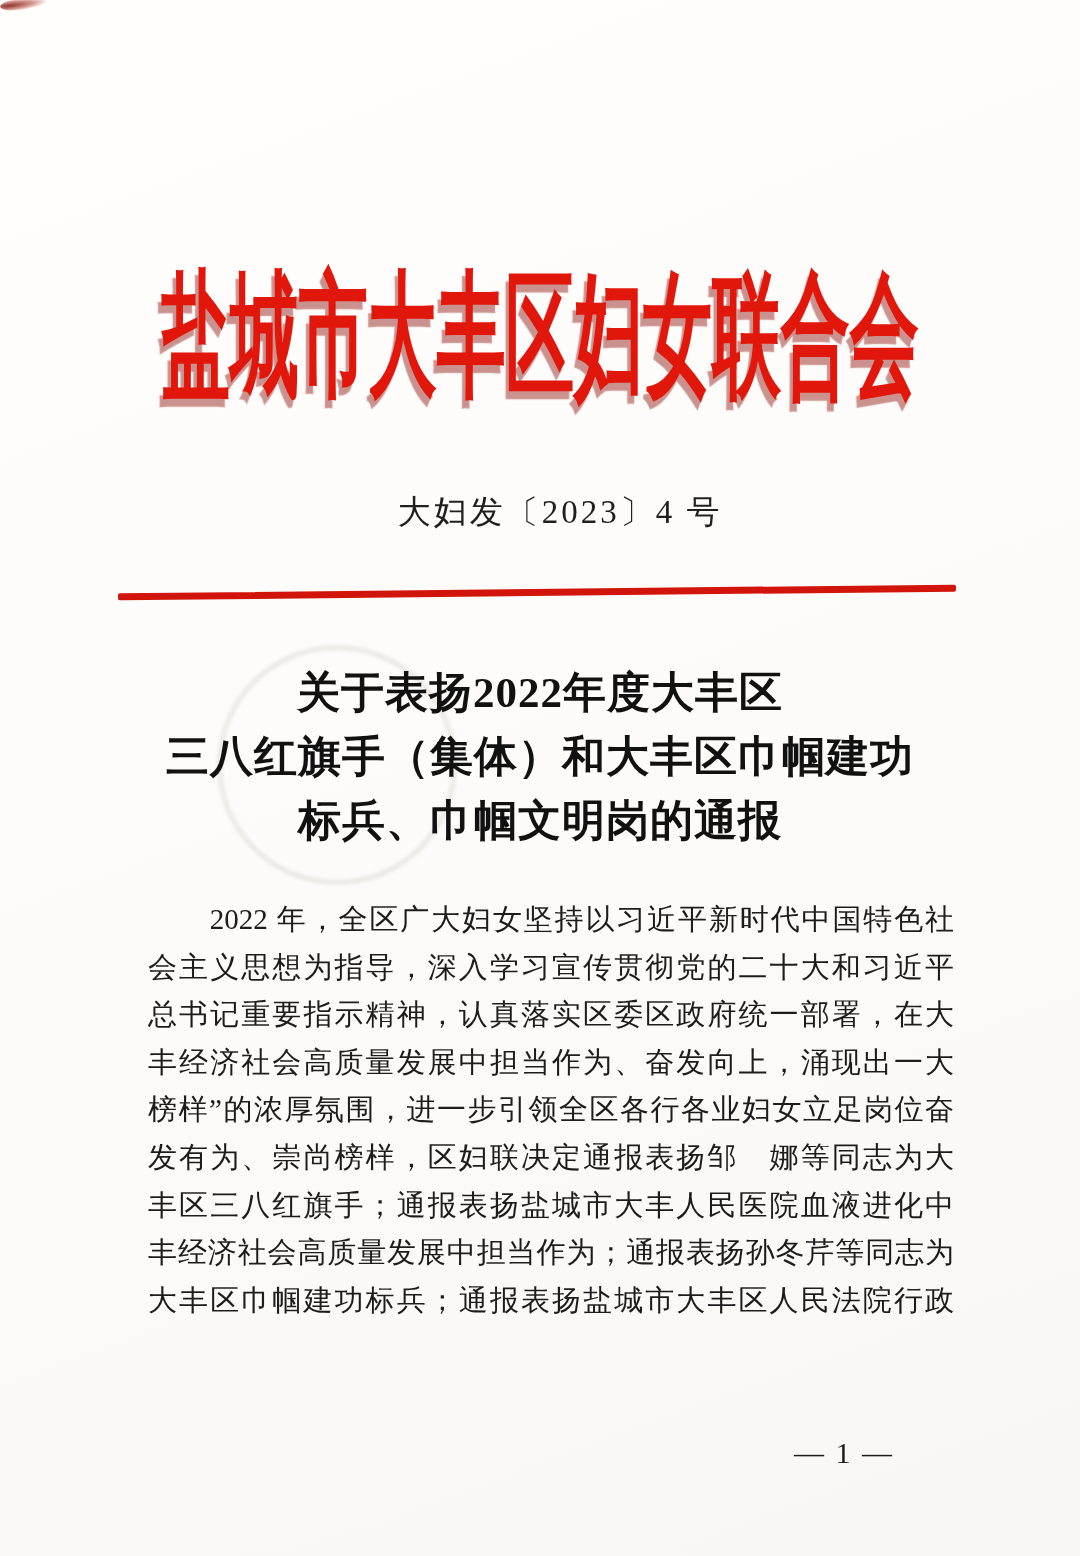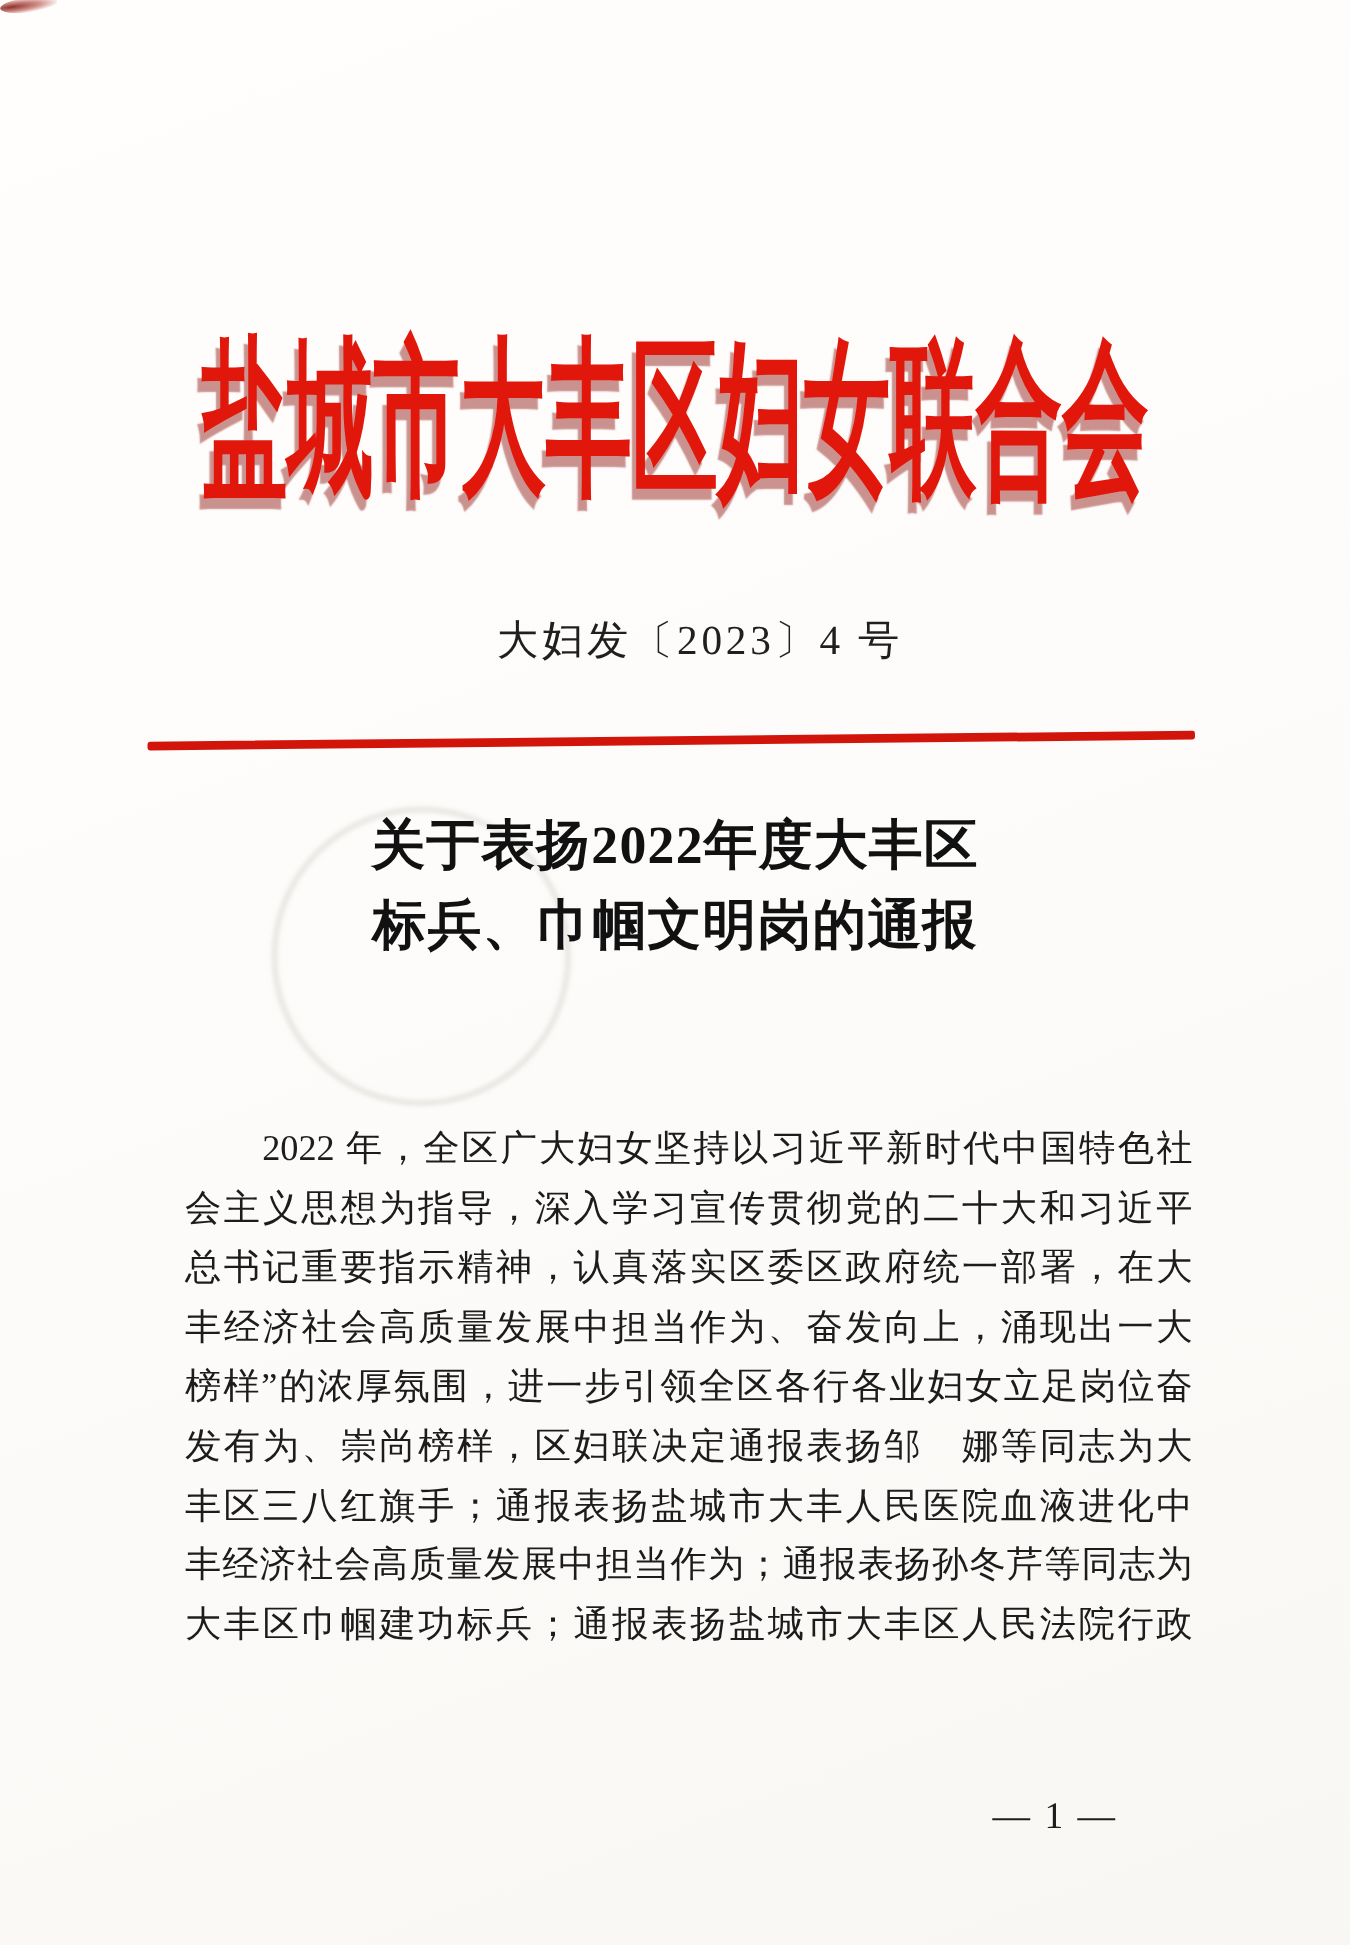--- a/index.html
+++ b/index.html
@@ -67,21 +67,21 @@
     position: absolute;
     top: 646px; left: 218px;
     width: 232px; height: 232px;
     border: 3px solid rgba(180, 170, 158, 0.38);
     border-radius: 50%;
     filter: blur(2px);
   }
 
   .doc-title {
     position: absolute;
-    top: 645px; left: 0;
+    top: 661px; left: 0;
     width: 100%;
     text-align: center;
     font-size: 43px;
     font-weight: 800;
     line-height: 64px;
     color: #111111;
     letter-spacing: 1px;
   }
 
   .body-text {
@@ -120,20 +120,21 @@
   </div>
 
   <div class="doc-number">大妇发〔2023〕4 号</div>
 
   <div class="red-rule"></div>
 
   <div class="seal-ghost"></div>
 
   <div class="doc-title">
     <div class="doc-title-line">关于表扬2022年度大丰区</div>
+    <div class="doc-title-line">三八红旗手（集体）和大丰区巾帼建功</div>
     <div class="doc-title-line">标兵、巾帼文明岗的通报</div>
   </div>
 
   <div class="body-text">
     <div class="body-line">　　2022 年，全区广大妇女坚持以习近平新时代中国特色社</div>
     <div class="body-line">会主义思想为指导，深入学习宣传贯彻党的二十大和习近平</div>
     <div class="body-line">总书记重要指示精神，认真落实区委区政府统一部署，在大</div>
     <div class="body-line">丰经济社会高质量发展中担当作为、奋发向上，涌现出一大</div>
     <div class="body-line">榜样”的浓厚氛围，进一步引领全区各行各业妇女立足岗位奋</div>
     <div class="body-line">发有为、崇尚榜样，区妇联决定通报表扬邹　娜等同志为大</div>

